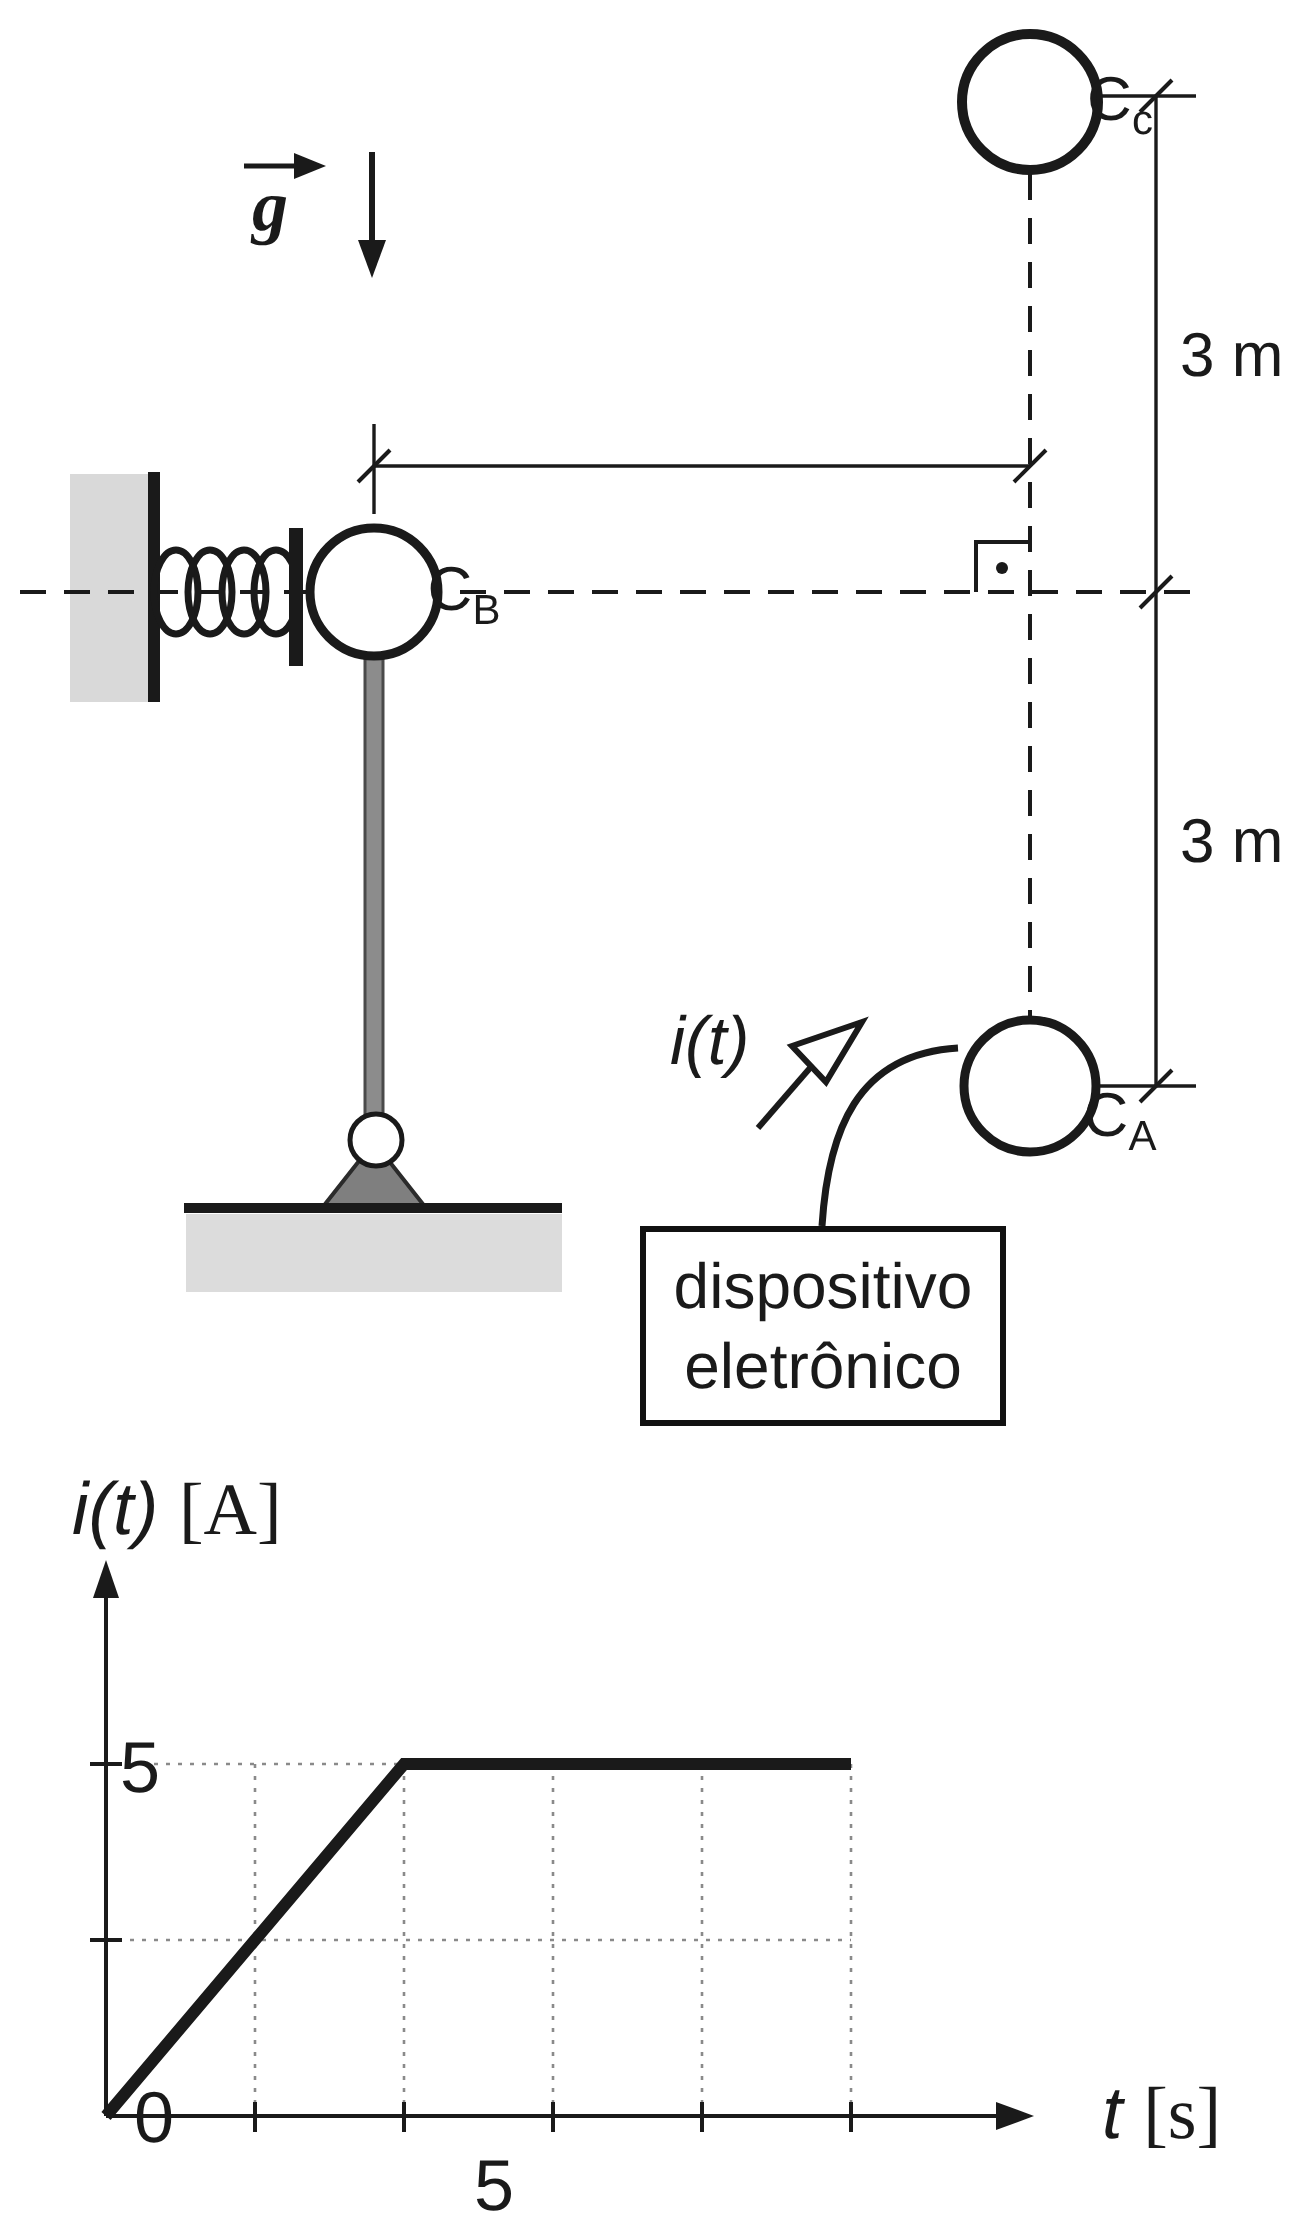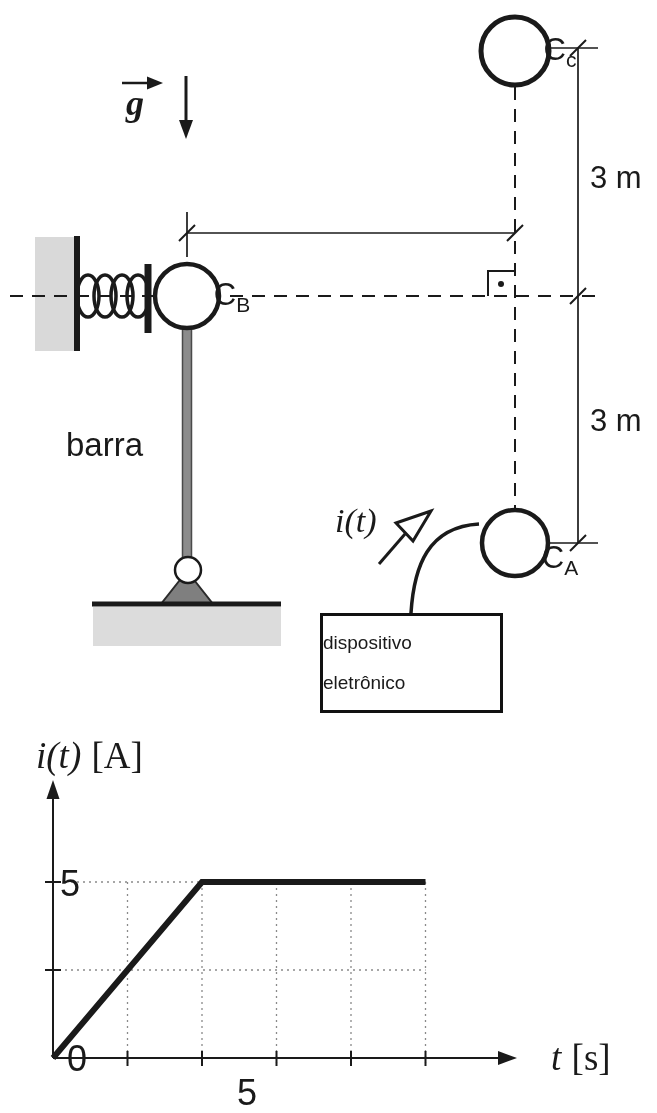--- a/index.html
+++ b/index.html
@@ -4,28 +4,28 @@
 <style>
   html,body{margin:0;padding:0;background:#fff;}
   #canvas{position:relative;width:657px;height:1113px;background:#ffffff;overflow:hidden;
           font-family:"Liberation Sans",sans-serif;color:#1a1a1a;}
   #fig-svg{position:absolute;left:0;top:0;}
   .lbl{position:absolute;white-space:nowrap;color:#1a1a1a;}
   .center{text-align:center;padding-left:45px;}
   .dim{font-size:31px;}
   .charge{font-size:31px;line-height:31px;}
   .charge .sub{font-size:21px;vertical-align:-7px;}
-  .math{font-family:Liberation Serif, serif;font-style:italic;}
+  .math{font-family:Liberation Sans, sans-serif;font-style:italic;}
   .unit{font-family:"Liberation Serif",serif;font-style:normal;}
   .g-label{font-family:"Liberation Serif",serif;font-style:italic;font-weight:bold;font-size:36px;}
   .it-label{font-size:34px;}
   .barra{font-size:33px;}
   .device-box{position:absolute;left:320px;top:613px;width:177px;height:94px;
               border:3px solid #111;display:flex;flex-direction:column;justify-content:center;}
-  .device-box div{font-size:19px;line-height:40px;}
+  .device-box div{font-size:32px;line-height:40px;text-align:center;}
   .axis-num{font-size:36px;}
   .graph-label{font-size:37px;margin-left:28px;}
   
   .stroke{stroke:#1a1a1a;fill:none;}
   .grid{stroke:#8a8a8a;stroke-width:1.3;stroke-dasharray:2 4;fill:none;}
   .tick{stroke:#1a1a1a;stroke-width:2;}
 </style>
 </head>
 <body>
 
@@ -135,21 +135,20 @@
 
   <div class="lbl charge center" style="left:157px;top:279px;width:60px;"><span>C</span><span class="sub">B</span></div>
 
   <div class="lbl charge center" style="left:485px;top:542px;width:60px;"><span>C</span><span class="sub">A</span></div>
 
 
   <div class="lbl dim" style="left:590px;top:160px;">3 m</div>
 
   <div class="lbl dim" style="left:590px;top:403px;">3 m</div>
 
-  <div class="lbl barra" style="left:66px;top:426px;">barra</div>
 
   <div class="lbl math it-label" style="left:335px;top:502px;">i(t)</div>
 
   <div class="device-box">
     <div>dispositivo</div>
     <div>eletrônico</div>
   </div>
 
   <div class="lbl graph-label" style="left:8px;top:734px;"><span class="math">i(t)</span>&nbsp;<span class="unit">[A]</span></div>
 

